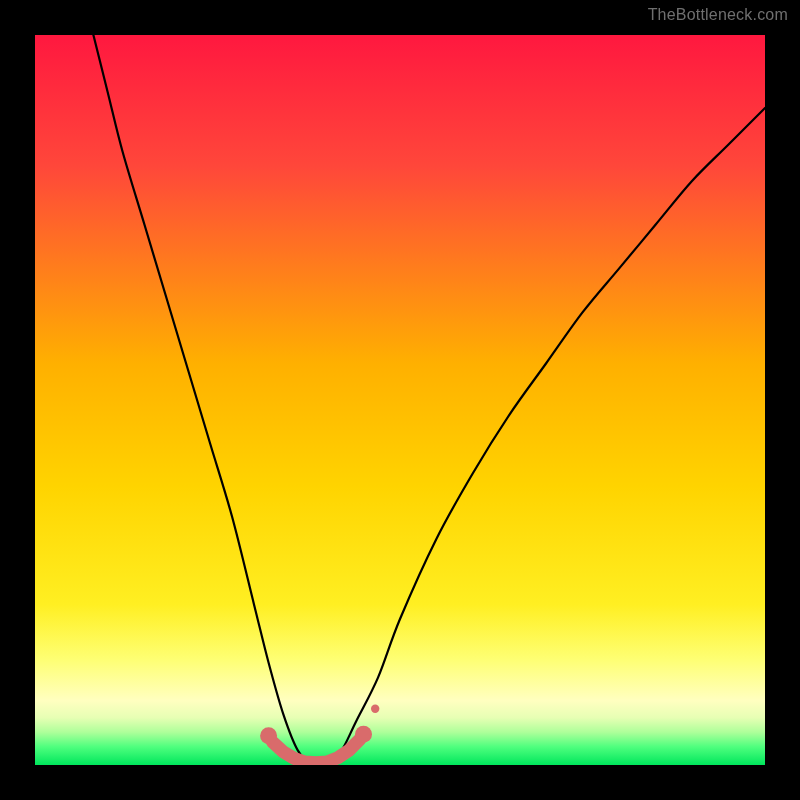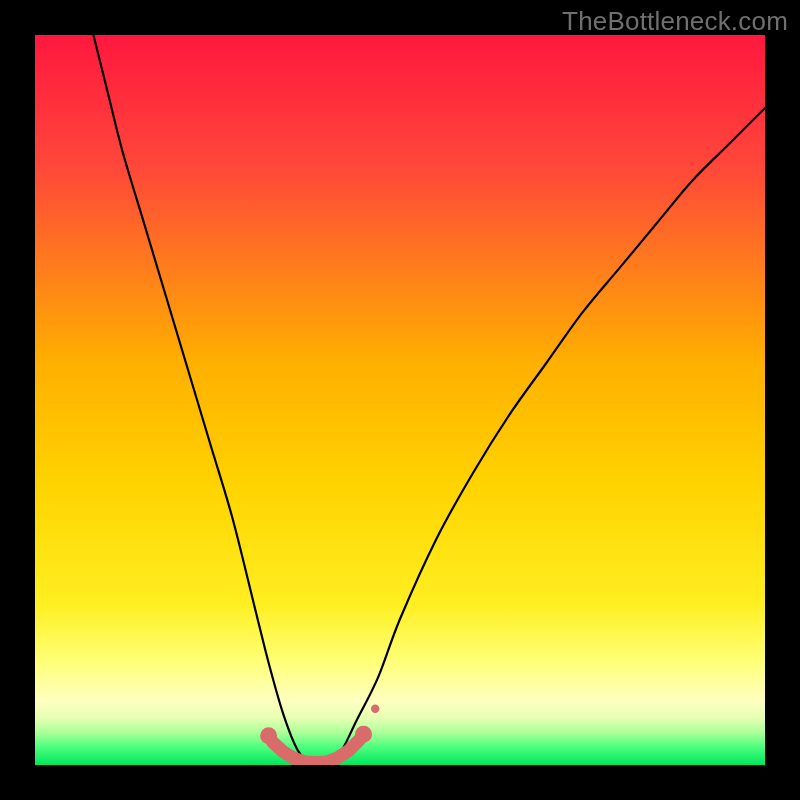--- a/index.html
+++ b/index.html
@@ -25,21 +25,21 @@
     top: 35px;
     width: 730px;
     height: 730px;
     overflow: hidden;
   }
   .watermark {
     position: absolute;
     top: 6px;
     right: 12px;
     color: #6f6f6f;
-    font-size: 26px;
+    font-size: 16px;
     font-weight: 400;
     letter-spacing: 0.2px;
     user-select: none;
     text-align: center;
   }
   svg {
     display: block;
   }
 </style>
 </head>

